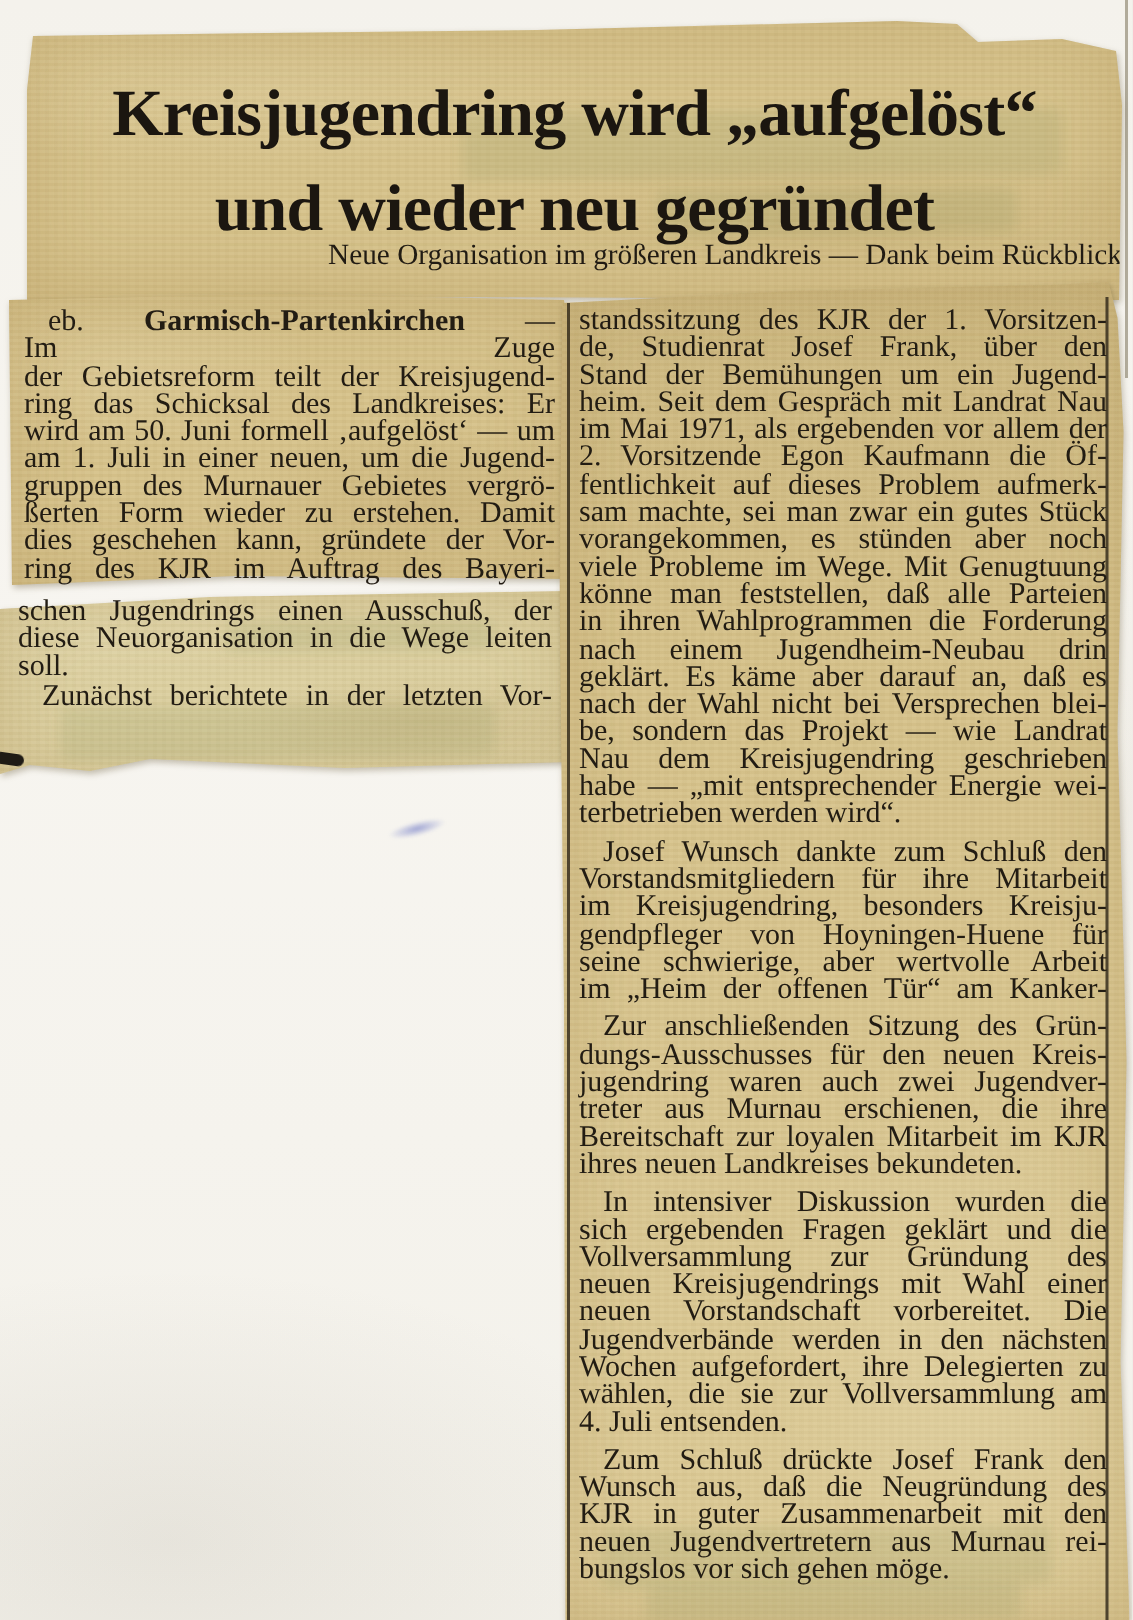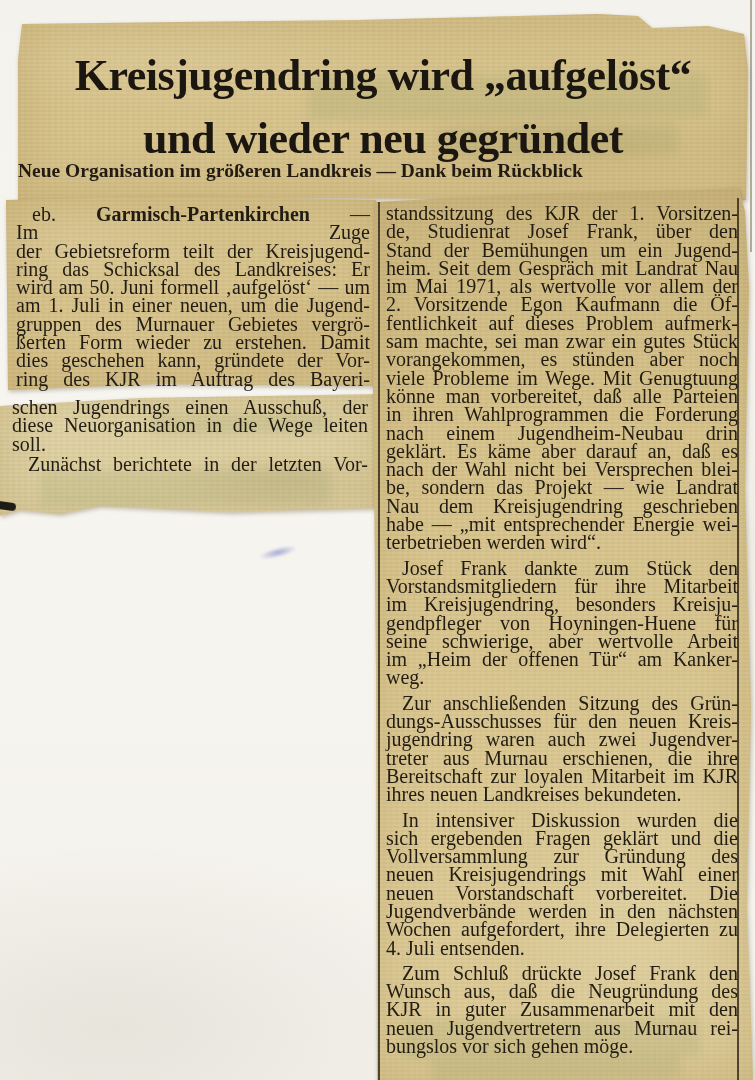--- a/index.html
+++ b/index.html
@@ -40,21 +40,21 @@
     clip-path:polygon(0px 46px,4px 10px,160px 8px,340px 6px,500px 2px,580px 0px,620px 2px,634px 14px,690px 12px,726px 20px,730px 56px,728px 186px,300px 184px,0px 186px);
   }
   .headline{
     position:absolute;left:0;top:30px;width:100%;margin:0;
     text-align:center;color:#1b1610;font-weight:700;
     letter-spacing:-0.5px;white-space:nowrap;
   }
   .headline .hl{display:block;font-size:44px;line-height:63px;}
   .subhead{
     position:absolute;left:0;top:146px;width:100%;
-    text-align:left;color:#211b13;font-weight:700;font-size:19.5px;white-space:nowrap;
+    text-align:right;color:#211b13;font-weight:400;font-size:19.5px;white-space:nowrap;
   }
   
   .w-left1{left:6px;top:196px;width:374px;height:194px;}
   .p-left1{clip-path:polygon(0px 4px,180px 0px,370px 4px,374px 40px,371px 190px,150px 188px,2px 194px);}
   .w-left2{left:0;top:392px;width:381px;height:126px;}
   .p-left2{clip-path:polygon(0px 14px,140px 6px,378px 2px,381px 24px,379px 116px,230px 120px,100px 114px,60px 122px,20px 118px,0px 124px);}
   .w-right{left:371px;top:188px;width:384px;height:892px;}
   .p-right{clip-path:polygon(4px 14px,160px 6px,330px 2px,368px 0px,374px 24px,378px 100px,374px 300px,380px 520px,376px 720px,382px 892px,6px 892px,5px 480px,2px 200px);}
   .colrule{position:absolute;width:1.6px;background:rgba(42,34,22,0.78);}
   .rule-inner{left:7px;top:14px;height:calc(100% - 14px);}
@@ -148,61 +148,61 @@
       <div class="para">
         <div class="line first">Zunächst berichtete in der letzten Vor-</div>
       </div>
     </div>
   <div class="coltext t-right">
       <div class="para">
         <div class="line">standssitzung des KJR der 1. Vorsitzen-</div>
         <div class="line">de, Studienrat Josef Frank, über den</div>
         <div class="line">Stand der Bemühungen um ein Jugend-</div>
         <div class="line">heim. Seit dem Gespräch mit&nbsp;Landrat&nbsp;Nau</div>
-        <div class="line">im Mai 1971, als wertvolle vor allem der</div>
+        <div class="line">im Mai 1971, als ergebenden vor allem der</div>
         <div class="line">2. Vorsitzende Egon Kaufmann die Öf-</div>
         <div class="line">fentlichkeit auf dieses Problem aufmerk-</div>
         <div class="line">sam machte, sei man zwar ein gutes Stück</div>
         <div class="line">vorangekommen, es stünden aber noch</div>
         <div class="line">viele Probleme im Wege. Mit&nbsp;Genugtuung</div>
-        <div class="line">könne man vorbereitet, daß alle Parteien</div>
+        <div class="line">könne man feststellen, daß alle Parteien</div>
         <div class="line">in ihren Wahlprogrammen die Forderung</div>
         <div class="line">nach einem Jugendheim-Neubau drin</div>
         <div class="line">geklärt. Es käme aber darauf an, daß es</div>
         <div class="line">nach der Wahl nicht bei Versprechen blei-</div>
         <div class="line">be, sondern das Projekt — wie Landrat</div>
         <div class="line">Nau dem Kreisjugendring geschrieben</div>
         <div class="line">habe — „mit entsprechender Energie wei-</div>
         <div class="line last">terbetrieben werden wird“.</div>
       </div>
       <div class="para">
-        <div class="line first">Josef Frank dankte zum Stück den</div>
+        <div class="line first">Josef Wunsch dankte zum Schluß den</div>
         <div class="line">Vorstandsmitgliedern für ihre Mitarbeit</div>
         <div class="line">im Kreisjugendring, besonders Kreisju-</div>
         <div class="line">gendpfleger von Hoyningen-Huene für</div>
         <div class="line">seine schwierige, aber wertvolle Arbeit</div>
         <div class="line">im „Heim der offenen Tür“ am Kanker-</div>
-        <div class="line last">weg.</div>
       </div>
       <div class="para">
         <div class="line first">Zur anschließenden Sitzung des Grün-</div>
         <div class="line">dungs-Ausschusses für den neuen Kreis-</div>
         <div class="line">jugendring waren auch zwei Jugendver-</div>
         <div class="line">treter aus Murnau erschienen, die ihre</div>
         <div class="line">Bereitschaft zur loyalen Mitarbeit im KJR</div>
         <div class="line last">ihres neuen Landkreises bekundeten.</div>
       </div>
       <div class="para">
         <div class="line first">In intensiver Diskussion wurden die</div>
         <div class="line">sich ergebenden Fragen geklärt und die</div>
         <div class="line">Vollversammlung zur Gründung des</div>
         <div class="line">neuen Kreisjugendrings mit Wahl einer</div>
         <div class="line">neuen Vorstandschaft vorbereitet. Die</div>
         <div class="line">Jugendverbände werden in den nächsten</div>
         <div class="line">Wochen aufgefordert, ihre Delegierten zu</div>
+        <div class="line">wählen, die sie zur Vollversammlung am</div>
         <div class="line last">4. Juli entsenden.</div>
       </div>
       <div class="para">
         <div class="line first">Zum Schluß drückte Josef Frank den</div>
         <div class="line">Wunsch aus, daß die Neugründung des</div>
         <div class="line">KJR in guter Zusammenarbeit mit den</div>
         <div class="line">neuen Jugendvertretern aus Murnau rei-</div>
         <div class="line last">bungslos vor sich gehen möge.</div>
       </div>
     </div>

